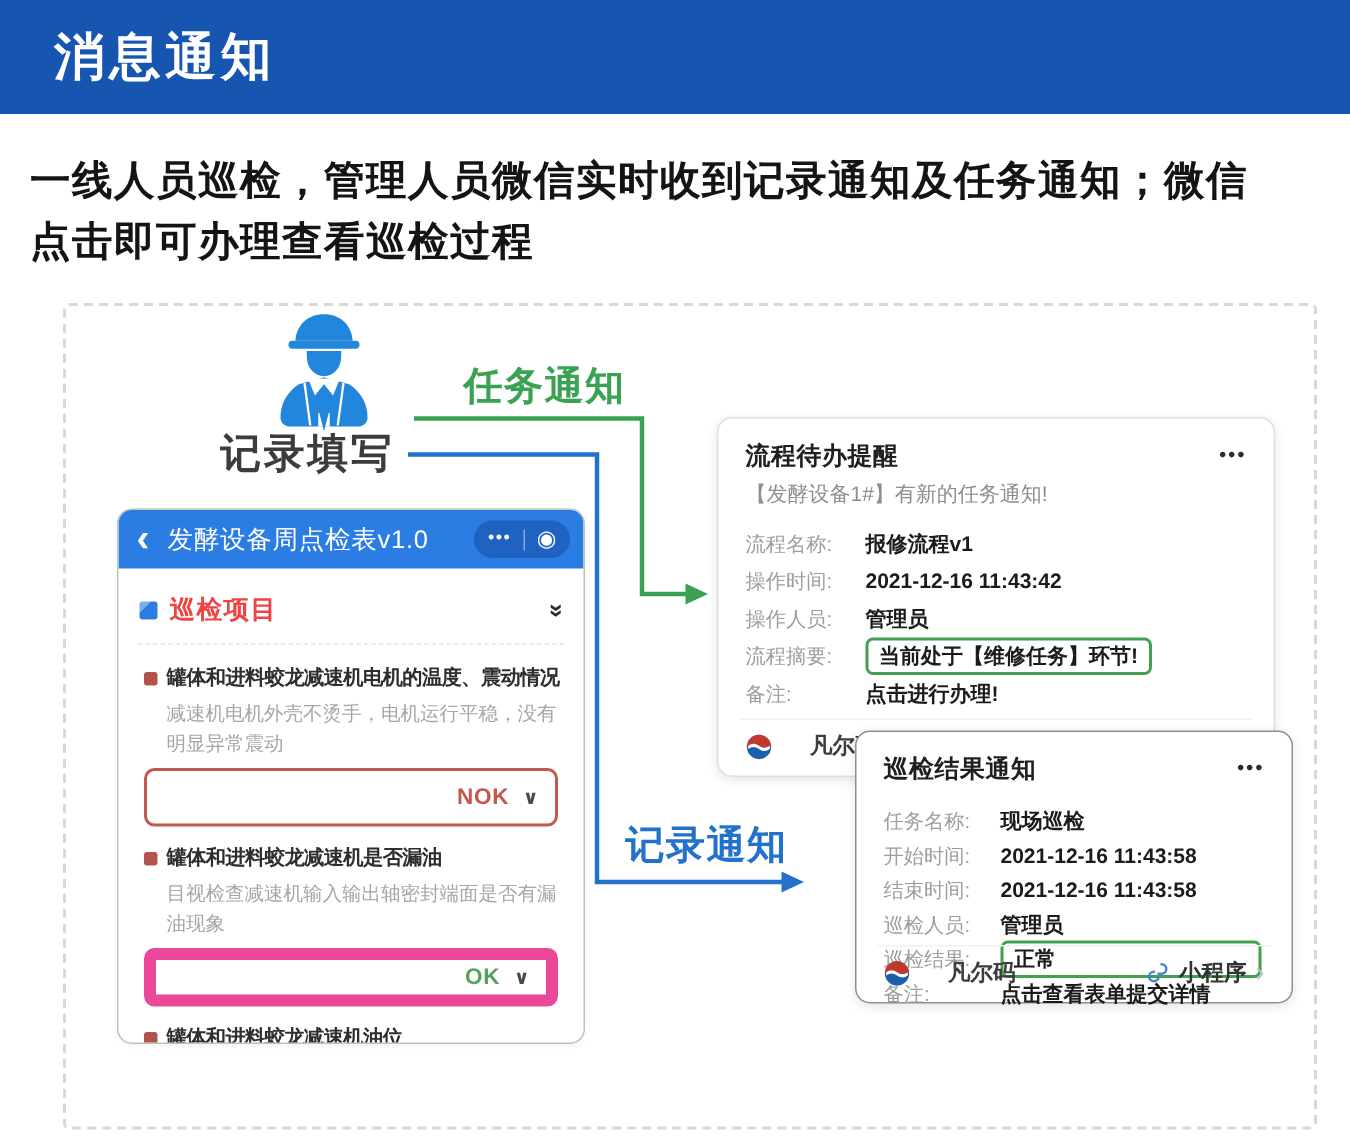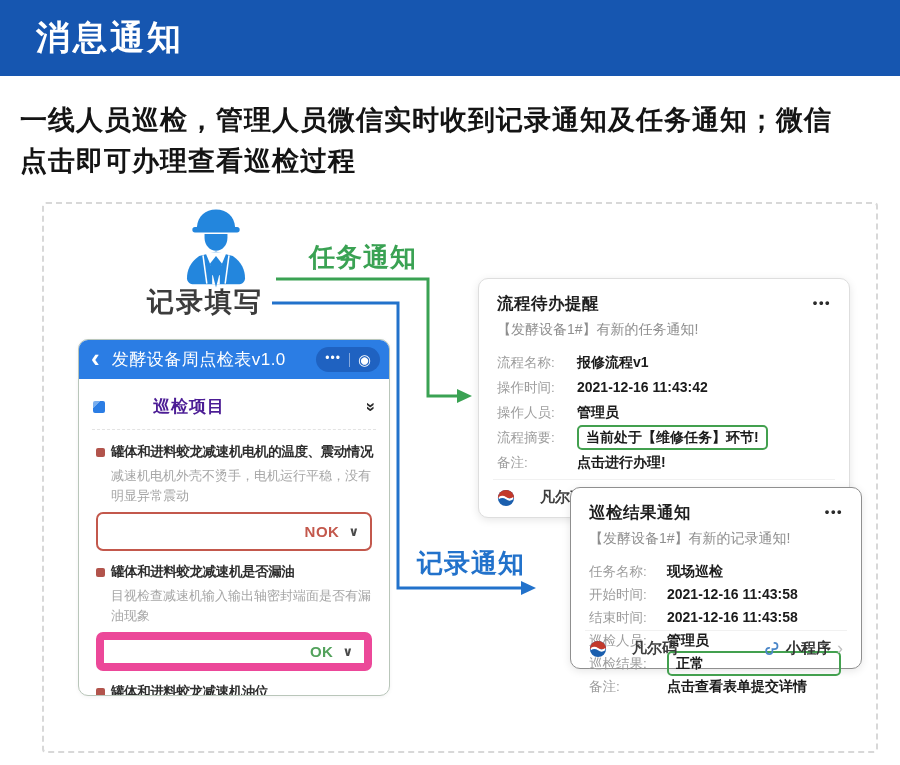--- a/index.html
+++ b/index.html
@@ -28,21 +28,21 @@
   .phone { position:absolute; left:78px; top:339px; width:312px; height:357px; background:#fff; border:1px solid #b9c6ba; border-radius:10px; overflow:hidden; box-shadow:0 1px 4px rgba(0,0,0,.05); }
   .phone-nav { height:39px; background:#2b7de4; display:flex; align-items:center; padding:0 9px 0 12px; }
   .phone-back { color:#fff; font-size:26px; line-height:26px; font-weight:bold; margin-top:-4px; }
   .phone-title { color:#fff; font-size:17px; font-weight:500; margin-left:12px; letter-spacing:.5px; }
   .phone-capsule { margin-left:auto; background:rgba(9,48,129,.35); border-radius:14px; height:25px; display:flex; align-items:center; padding:0 9px; }
   .capsule-more { color:#fff; font-size:12px; letter-spacing:1px; line-height:1; margin-top:-3px; }
   .capsule-div { width:1px; height:14px; background:rgba(255,255,255,.45); margin:0 8px; }
   .capsule-target { color:#fff; font-size:15px; line-height:1; }
   .phone-section { display:flex; align-items:center; padding:16px 14px 11px 14px; }
   .sec-icon { width:12px; height:12px; border-radius:2px; background:linear-gradient(135deg,#79aeee 0 32%,#2b7de4 32%); margin-right:8px; }
-  .sec-title { color:#4c1d95; font-size:17px; font-weight:700; letter-spacing:1px;margin-left:40px; }
+  .sec-title { color:#ef4444; font-size:17px; font-weight:700; letter-spacing:1px; }
   .sec-chev { margin-left:auto; display:inline-block; transform:rotate(90deg); font-size:17px; font-weight:bold; color:#2a2a2a; }
   .phone-divider { border-top:1px dashed #e3e3e3; margin:0 13px; }
   .phone-body { padding:1px 17px 0 17px; }
   .item { margin-top:11px; }
   .item-title { display:flex; align-items:center; white-space:nowrap; }
   .item-bullet { width:9px; height:9px; background:#b2544c; border-radius:2px; margin-right:6px; flex-shrink:0; }
   .item-title span.t { font-size:13.5px; line-height:20px; font-weight:700; color:#2e2e2e; letter-spacing:-.4px; }
   .item-desc { margin:4px 0 0 15px; font-size:13px; line-height:19.5px; color:#a6a6a6; }
   .item-select { margin-top:7px; height:39px; border-radius:7px; display:flex; align-items:center; justify-content:flex-end; padding:0 11px; background:#fff; }
   .item-select.nok { border:2px solid #c3584c; }
@@ -201,21 +201,20 @@
       <span class="app-name">凡尔码</span>
     </span>
   </div>
 </div>
 
 <div class="card card2">
   <div class="card-head">
     <span class="card-title">巡检结果通知</span>
     <span class="card-more">•••</span>
   </div>
-  <div class="card-sub">【发酵设备1#】有新的记录通知!</div>
   <div class="card-rows">
     <div class="row">
       <span class="row-label">任务名称:</span>
       <span class="row-value">现场巡检</span>
     </div>
     <div class="row">
       <span class="row-label">开始时间:</span>
       <span class="row-value">2021-12-16 11:43:58</span>
     </div>
     <div class="row">

